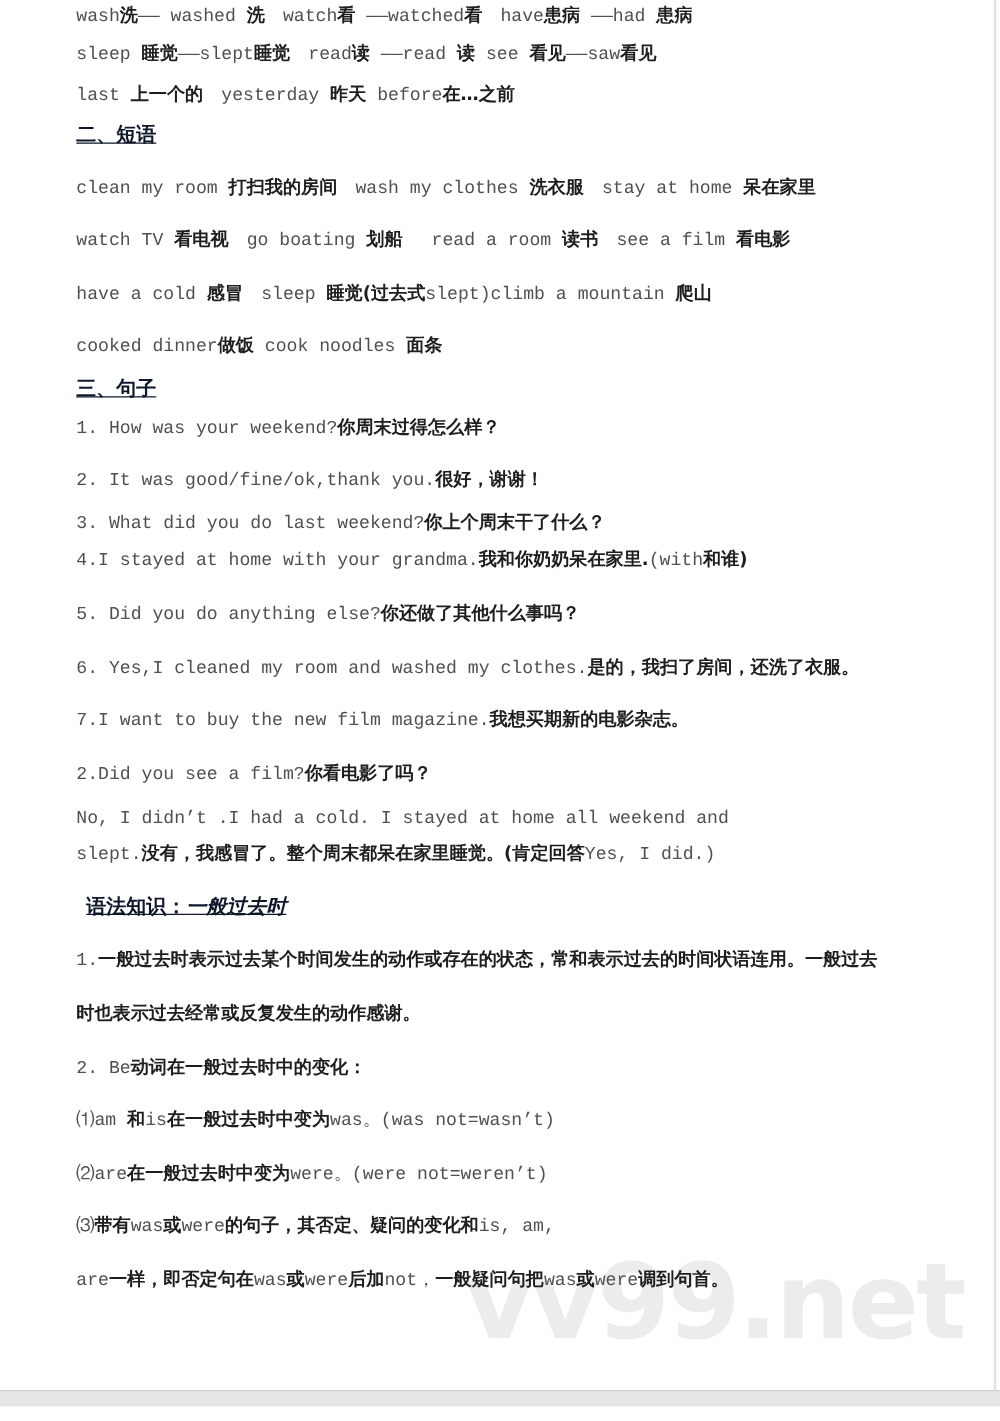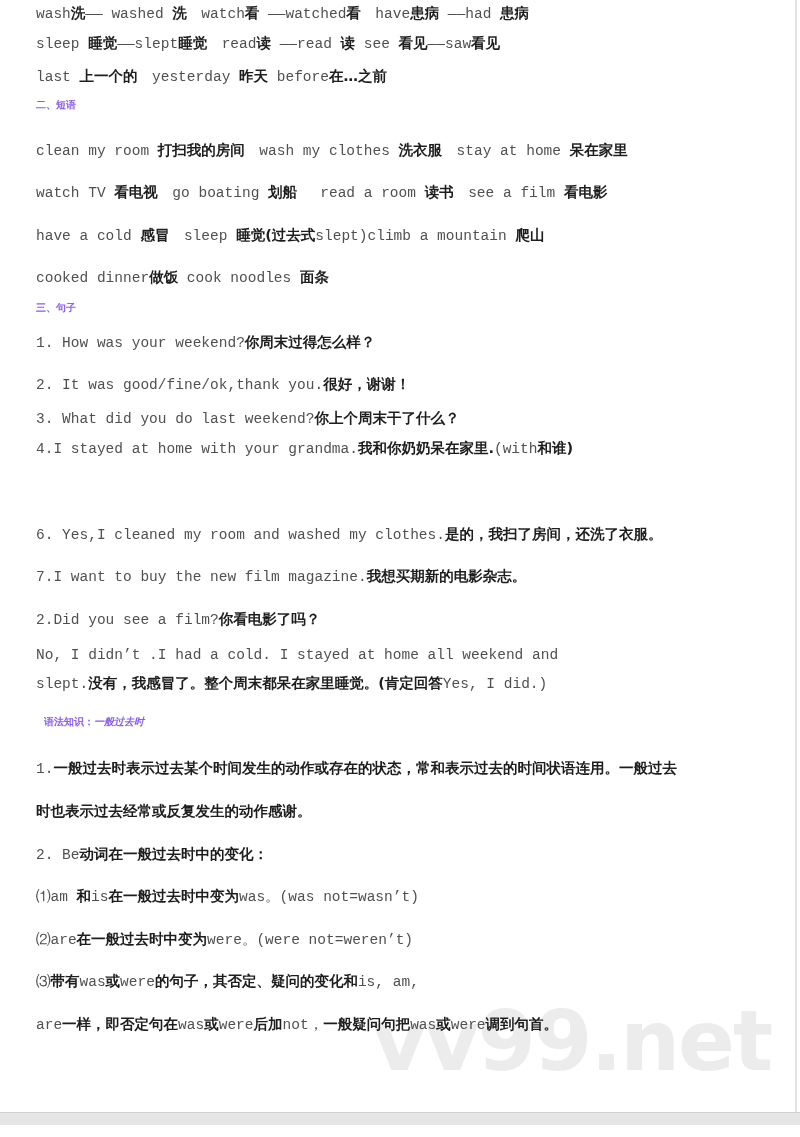--- a/index.html
+++ b/index.html
@@ -14,31 +14,31 @@
       background: #fff; border-right: 2px solid #e2e2e2;
     }
     .line {
       position: absolute; left: 36px; white-space: nowrap;
       font-size: 14.5px; line-height: 20px; color: #505050;
     }
     .line .cn { font-family: "DejaVu Sans", sans-serif; font-weight: bold; color: #1e1e1e; }
     .heading {
       position: absolute; left: 36px; white-space: nowrap;
       font-family: "DejaVu Sans", sans-serif; font-weight: bold;
-      font-size: 10px; color: #8b5cf6;
+      font-size: 16px; color: #0f172a; text-decoration: underline;
     }
     .grammar-heading { left: 44px; }
     .grammar-heading .em { font-style: italic; }
     .watermark {
       position: absolute; left: 372px; top: 992px;
       font-family: "DejaVu Sans", sans-serif; font-weight: bold;
       font-size: 84px; color: #ececec; letter-spacing: -2px;
       z-index: 0; pointer-events: none; text-align: center;
     }
-    .content { position: absolute; inset: 0; z-index: 1; }
+    .content { position: absolute; inset: 0; z-index: 1; margin-left: 25px; }
     .bottom-band {
       position: absolute; left: 0; top: 1112px; width: 800px; height: 12px;
       background: #e6e6e6; border-top: 1px solid #d0d0d0; border-bottom: 1px solid #d0d0d0;
     }
     .bottom-white { position: absolute; left: 0; top: 1125px; width: 800px; height: 12px; background: #fff; }
   </style>
 </head>
 <body>
 
 <div class="page">
@@ -68,20 +68,21 @@
     </div>
     <div class="line" style="top:267px;">
       <span>cooked dinner</span><span class="cn">做饭</span><span> cook noodles </span><span class="cn">面条</span>
     </div>
 
     <div class="heading" style="top:301px;">三、句子</div>
     <div class="line" style="top:332px;"><span>1. How was your weekend?</span><span class="cn">你周末过得怎么样？</span></div>
     <div class="line" style="top:374px;text-align:right;"><span>2. It was good/fine/ok,thank you.</span><span class="cn">很好，谢谢！</span></div>
     <div class="line" style="top:408px;"><span>3. What did you do last weekend?</span><span class="cn">你上个周末干了什么？</span></div>
     <div class="line" style="top:438px;"><span>4.I stayed at home with your grandma.</span><span class="cn">我和你奶奶呆在家里.</span><span>(with</span><span class="cn">和谁)</span></div>
+    <div class="line" style="top:481px;"><span>5. Did you do anything else?</span><span class="cn">你还做了其他什么事吗？</span></div>
     <div class="line" style="top:524px;"><span>6. Yes,I cleaned my room and washed my clothes.</span><span class="cn">是的，我扫了房间，还洗了衣服。</span></div>
     <div class="line" style="top:566px;"><span>7.I want to buy the new film magazine.</span><span class="cn">我想买期新的电影杂志。</span></div>
     <div class="line" style="top:609px;"><span>2.Did you see a film?</span><span class="cn">你看电影了吗？</span></div>
     <div class="line" style="top:645px;">No, I didn’t .I had a cold. I stayed at home all weekend and</div>
     <div class="line" style="top:673px;"><span>slept.</span><span class="cn">没有，我感冒了。整个周末都呆在家里睡觉。</span><span class="cn">(肯定回答</span><span>Yes, I did.)</span></div>
 
     <div class="heading grammar-heading" style="top:715px;"><span>语法知识：</span><span class="em">一般过去时</span></div>
     <div class="line" style="top:758px;"><span>1.</span><span class="cn">一般过去时表示过去某个时间发生的动作或存在的状态，常和表示过去的时间状语连用。一般过去</span></div>
     <div class="line" style="top:801px;"><span class="cn">时也表示过去经常或反复发生的动作感谢。</span></div>
     <div class="line" style="top:844px;"><span>2. Be</span><span class="cn">动词在一般过去时中的变化：</span></div>

